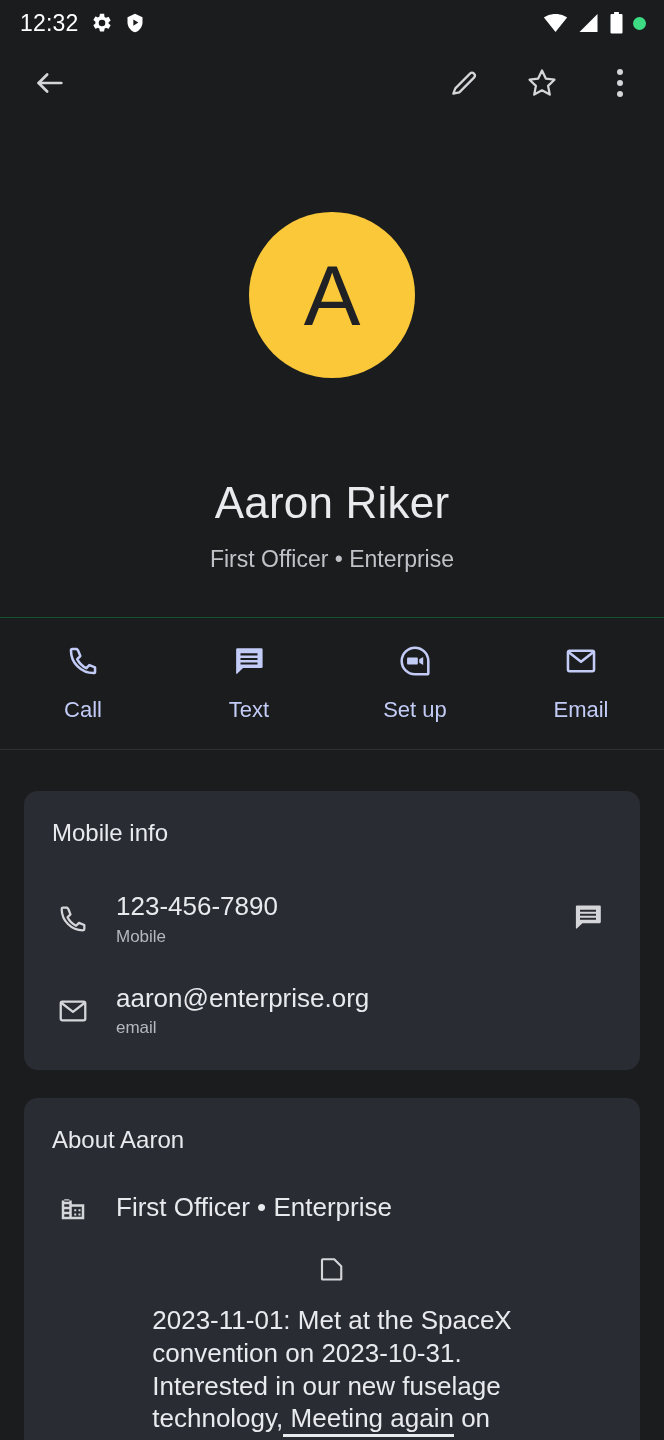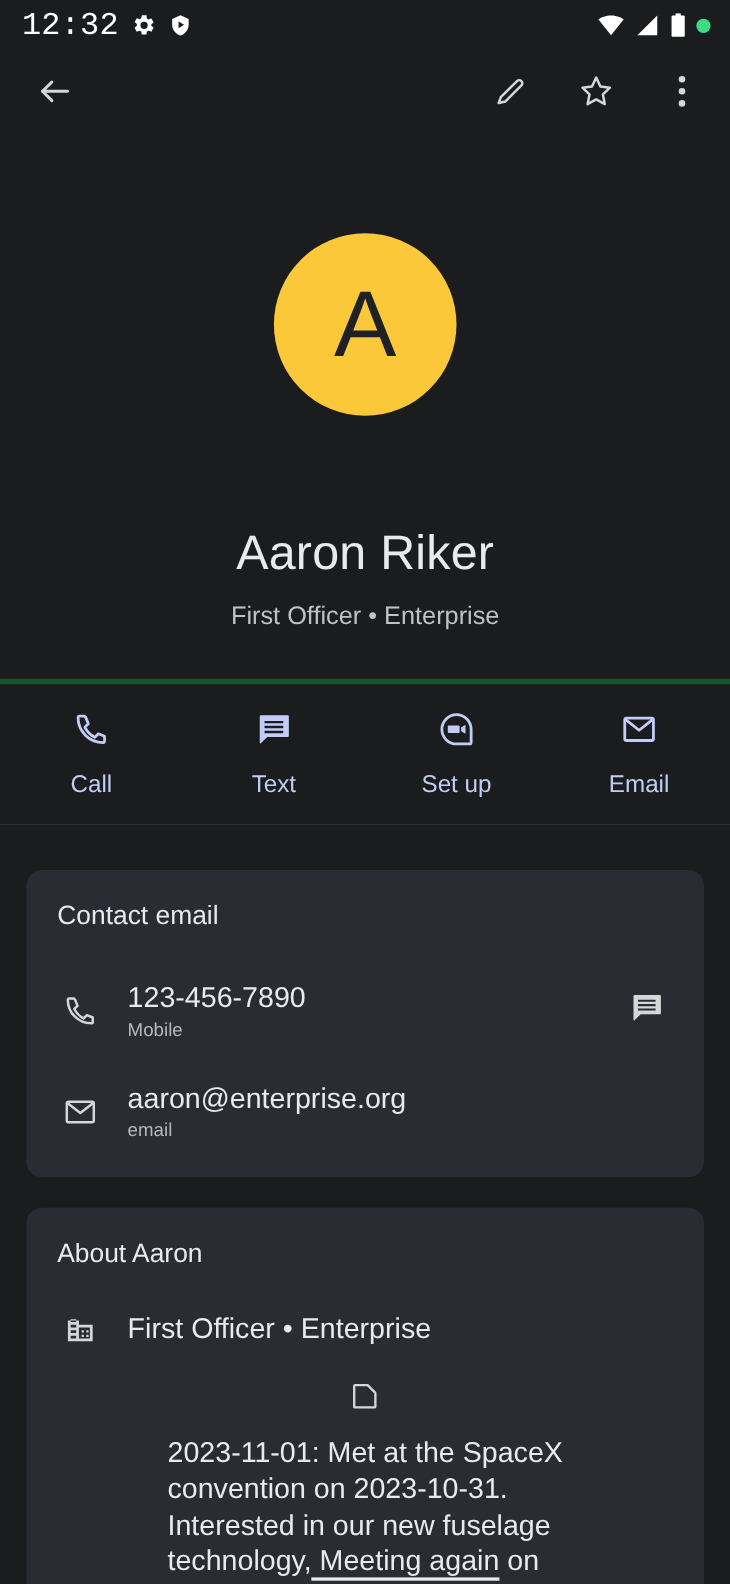--- a/index.html
+++ b/index.html
@@ -12,21 +12,21 @@
   body { position: relative; }
 
   
   .statusbar {
     height: 46px; width: 100%;
     display: flex; align-items: center;
     padding: 0 18px 0 20px;
     color: #ffffff;
   }
   .sb-left { display: flex; align-items: center; gap: 12px; }
-  .sb-time { font-size: 29px; letter-spacing: .2px; line-height: 1; font-family: Liberation Mono, monospace; }
+  .sb-time { font-size: 23px; letter-spacing: .2px; line-height: 1; }
   .sb-right { margin-left: auto; display: flex; align-items: center; gap: 9px; }
   .sb-icon { display: flex; align-items: center; justify-content: center; }
   .green-dot { width: 13px; height: 13px; border-radius: 50%; background: #3ddc84; }
 
   
   .toolbar {
     height: 74px; width: 100%;
     display: flex; align-items: center;
     padding: 0 16px 0 22px;
   }
@@ -54,21 +54,21 @@
   }
   .subtitle {
     margin-top: 18px;
     font-size: 23px; color: #bfc2c7; font-weight: 400;
   }
 
   
   .actions {
     margin-top: 44px;
     height: 133px; width: 100%;
-    border-top: 5px solid #14532d;
+    border-top: 1px solid #14532d;
     border-bottom: 1px solid #2e3034;
     display: flex; align-items: center;
   }
   .action {
     flex: 1;
     display: flex; flex-direction: column; align-items: center; gap: 15px;
     cursor: pointer;
   }
   .action-label { font-size: 22px; color: #c3cbf7; }
 
@@ -211,21 +211,21 @@
       <svg width="34" height="34" viewBox="0 0 24 24" fill="none" stroke="#c3cbf7" stroke-width="1.8" stroke-linejoin="round">
         <rect x="2.8" y="4.8" width="18.4" height="14.4" rx="1.2"></rect>
         <path d="M3.4 5.8L12 12.6l8.6-6.8"></path>
       </svg>
     </span>
     <span class="action-label">Email</span>
   </div>
 </div>
 
 <div class="card" id="contact-card">
-  <div class="card-title">Contact email</div>
+  <div class="card-title">Mobile info</div>
 
   <div class="row">
     <span class="row-icon">
       <svg width="32" height="32" viewBox="0 0 24 24" fill="none" stroke="#d5d6da" stroke-width="1.7" stroke-linecap="round" stroke-linejoin="round">
         <path d="M7.5 3.5h-3a1 1 0 0 0-1 1c0 8.8 7.2 16 16 16a1 1 0 0 0 1-1v-3l-4-1.6-2.2 2.2a14.6 14.6 0 0 1-6.4-6.4L10.1 8.5 8.5 4.5z"></path>
       </svg>
     </span>
     <span class="row-text">
       <span class="row-primary" style="display:block">123-456-7890</span>
       <span class="row-secondary" style="display:block">Mobile</span>

